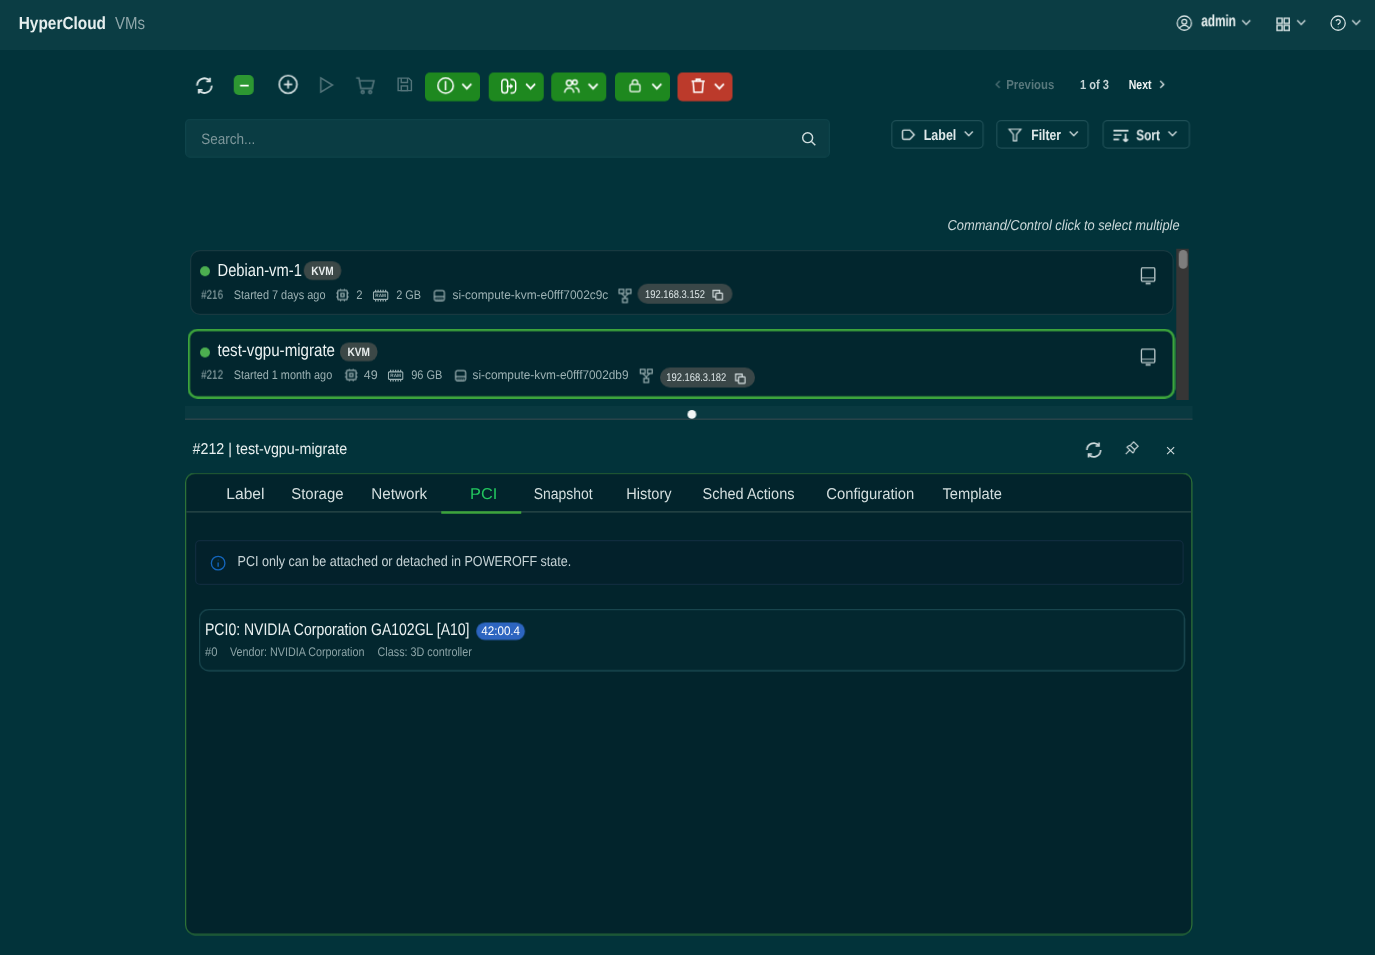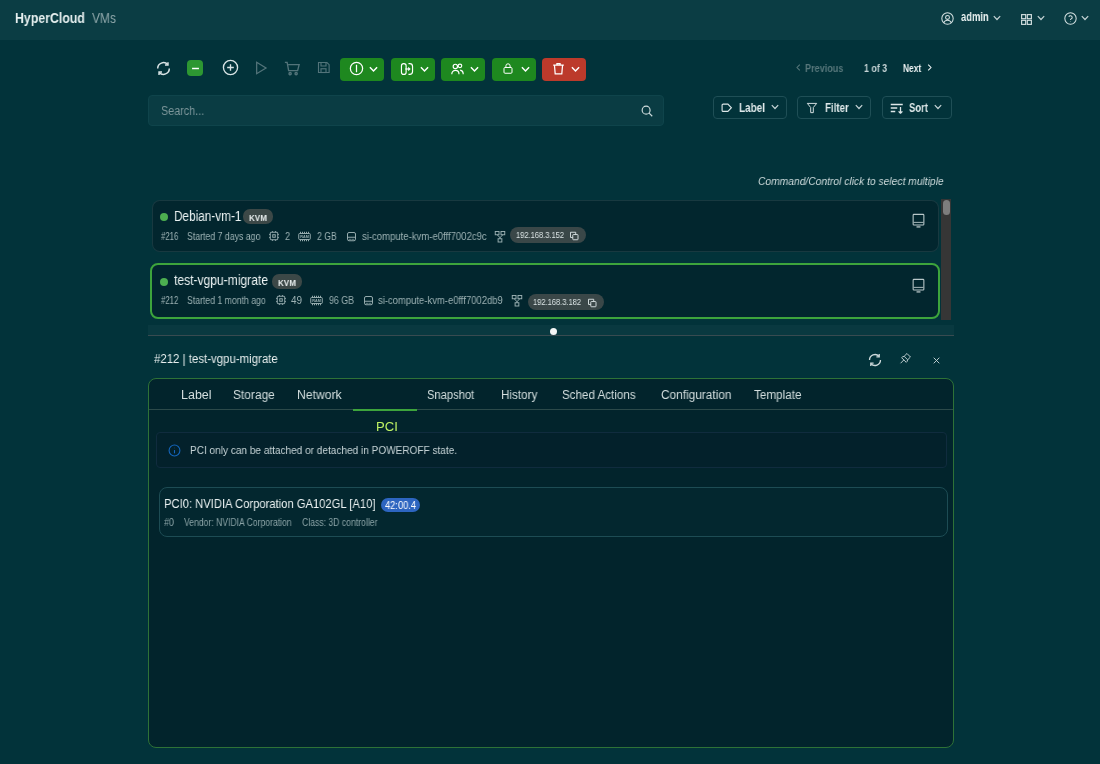--- a/index.html
+++ b/index.html
@@ -269,21 +269,21 @@
   </svg>
 <svg class="i" style="left:931.5px;top:355.5px;" width="9" height="9" viewBox="0 0 24 24" fill="none" stroke="#cdd9db" stroke-width="2.4">
     <path d="M4.5 4.5l15 15M19.5 4.5l-15 15"></path>
   </svg>
 
 <div class="i" style="left:148px;top:378px;width:805.5px;height:370px;background:#02242c;border:1px solid #2e7237;border-radius:8px;"></div>
 <div class="i" style="left:149px;top:409px;width:803.5px;height:1px;background:#2c4a4a;"></div>
 <div class="t" style="left:180.8px;top:388.5px;font-size:12.5px;color:#d4dfdf;">Label</div>
 <div class="t" style="left:232.7px;top:388.5px;font-size:12.5px;color:#d4dfdf;transform:scaleX(0.955);">Storage</div>
 <div class="t" style="left:297.1px;top:388.5px;font-size:12.5px;color:#d4dfdf;transform:scaleX(0.975);">Network</div>
-<div class="t" style="left:376.4px;top:388.5px;font-size:12.5px;color:#bef264;transform:scaleX(1.046);margin-top:32px;">PCI</div>
+<div class="t" style="left:376.4px;top:388.5px;font-size:12.5px;color:#22c55e;transform:scaleX(1.046);">PCI</div>
 <div class="t" style="left:427.3px;top:388.5px;font-size:12.5px;color:#d4dfdf;transform:scaleX(0.893);">Snapshot</div>
 <div class="t" style="left:500.9px;top:388.5px;font-size:12.5px;color:#d4dfdf;transform:scaleX(0.933);">History</div>
 <div class="t" style="left:562.2px;top:388.5px;font-size:12.5px;color:#d4dfdf;transform:scaleX(0.929);">Sched Actions</div>
 <div class="t" style="left:660.5px;top:388.5px;font-size:12.5px;color:#d4dfdf;transform:scaleX(0.947);">Configuration</div>
 <div class="t" style="left:754.2px;top:388.5px;font-size:12.5px;color:#d4dfdf;transform:scaleX(0.938);">Template</div>
 <div class="i" style="left:353px;top:409px;width:63.5px;height:2px;background:#3da43c;"></div>
 
 <div class="i" style="left:156px;top:432px;width:791px;height:35.5px;background:#03212b;border:1px solid #102c3e;border-radius:4px;"></div>
 <svg class="i" style="left:168px;top:443.5px;" width="13" height="13" viewBox="0 0 24 24" fill="none" stroke="#1465bb" stroke-width="2">
     <circle cx="12" cy="12" r="10"></circle>

